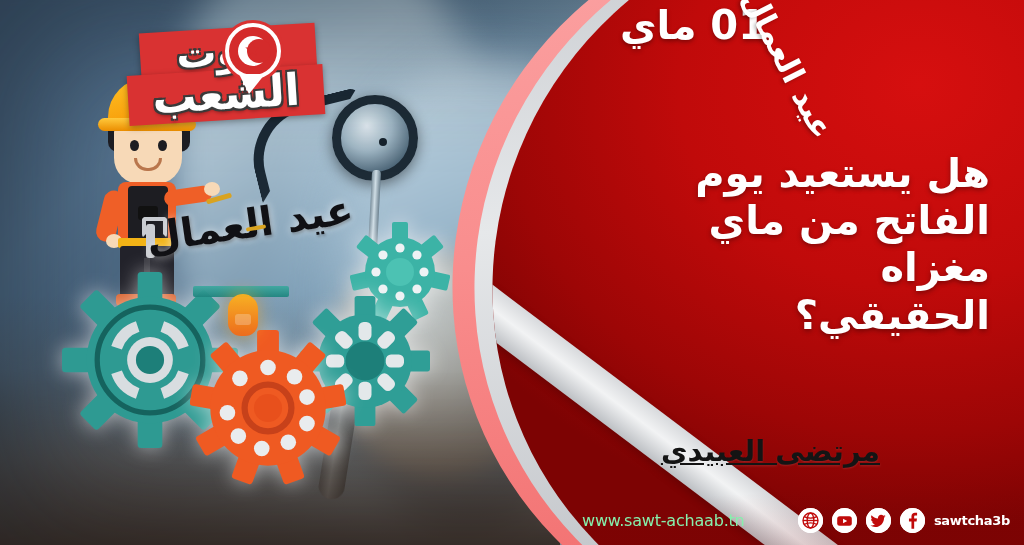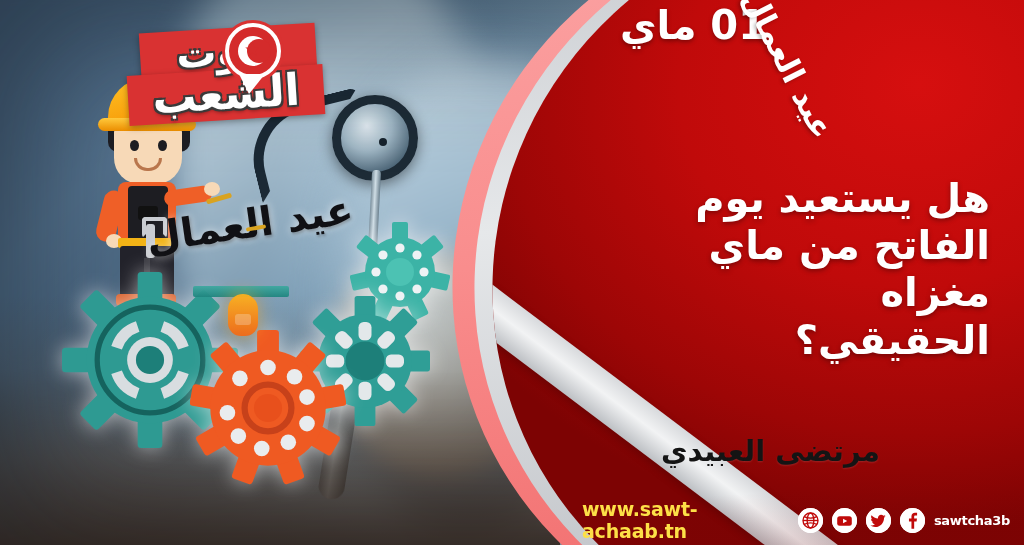--- a/index.html
+++ b/index.html
@@ -240,43 +240,44 @@
     position:absolute;right:258px;top:2px;color:#fff;font-size:40px;font-weight:bold;
     letter-spacing:1px;direction:rtl;text-shadow:0 2px 4px rgba(0,0,0,.35);
   }
   .rotated-sub{
     position:absolute;left:553px;top:128px;
     color:#fff;font-size:31px;font-weight:bold;white-space:nowrap;direction:rtl;
     transform:rotate(63deg);transform-origin:right top;
     text-shadow:0 2px 4px rgba(0,0,0,.3);
   }
   .headline{
-    position:absolute;right:34px;top:175px;width:300px;
+    position:absolute;right:34px;top:150px;width:300px;
     color:#fff;font-size:40px;font-weight:bold;line-height:1.18;
     text-align:right;direction:rtl;letter-spacing:0px;
     text-shadow:0 2px 5px rgba(0,0,0,.35);
   }
   .author{
     position:absolute;right:144px;top:434px;
     color:#141414;font-size:29px;font-weight:bold;direction:rtl;
     text-shadow:0 1px 2px rgba(255,255,255,.12);
+    text-decoration:underline;
   }
 
   
   .footbar{
     position:absolute;left:560px;bottom:8px;width:464px;height:34px;
     display:flex;align-items:center;gap:9px;padding:0 14px 0 22px;
   }
   .handle{color:#fff;font-size:13px;font-weight:bold;letter-spacing:-.3px;direction:ltr;}
   .sicon{
     width:25px;height:25px;border-radius:50%;background:#fff;
     display:flex;align-items:center;justify-content:center;flex:0 0 auto;
   }
   .sicon svg{display:block;}
-  .weburl{color:#fde047;font-size:19px;font-weight:bold;letter-spacing:-.2px;direction:ltr;margin-right:auto;padding-right:6px;}
+  .weburl{color:#86efac;font-size:16px;font-weight:normal;letter-spacing:-.2px;direction:ltr;margin-right:auto;padding-right:6px;}
 </style>
 </head>
 <body>
 
 <div id="poster">
 
   <div class="photo">
     <div class="scrub-a"></div>
     <div class="scrub-b"></div>
     <div class="scrub-c"></div>

